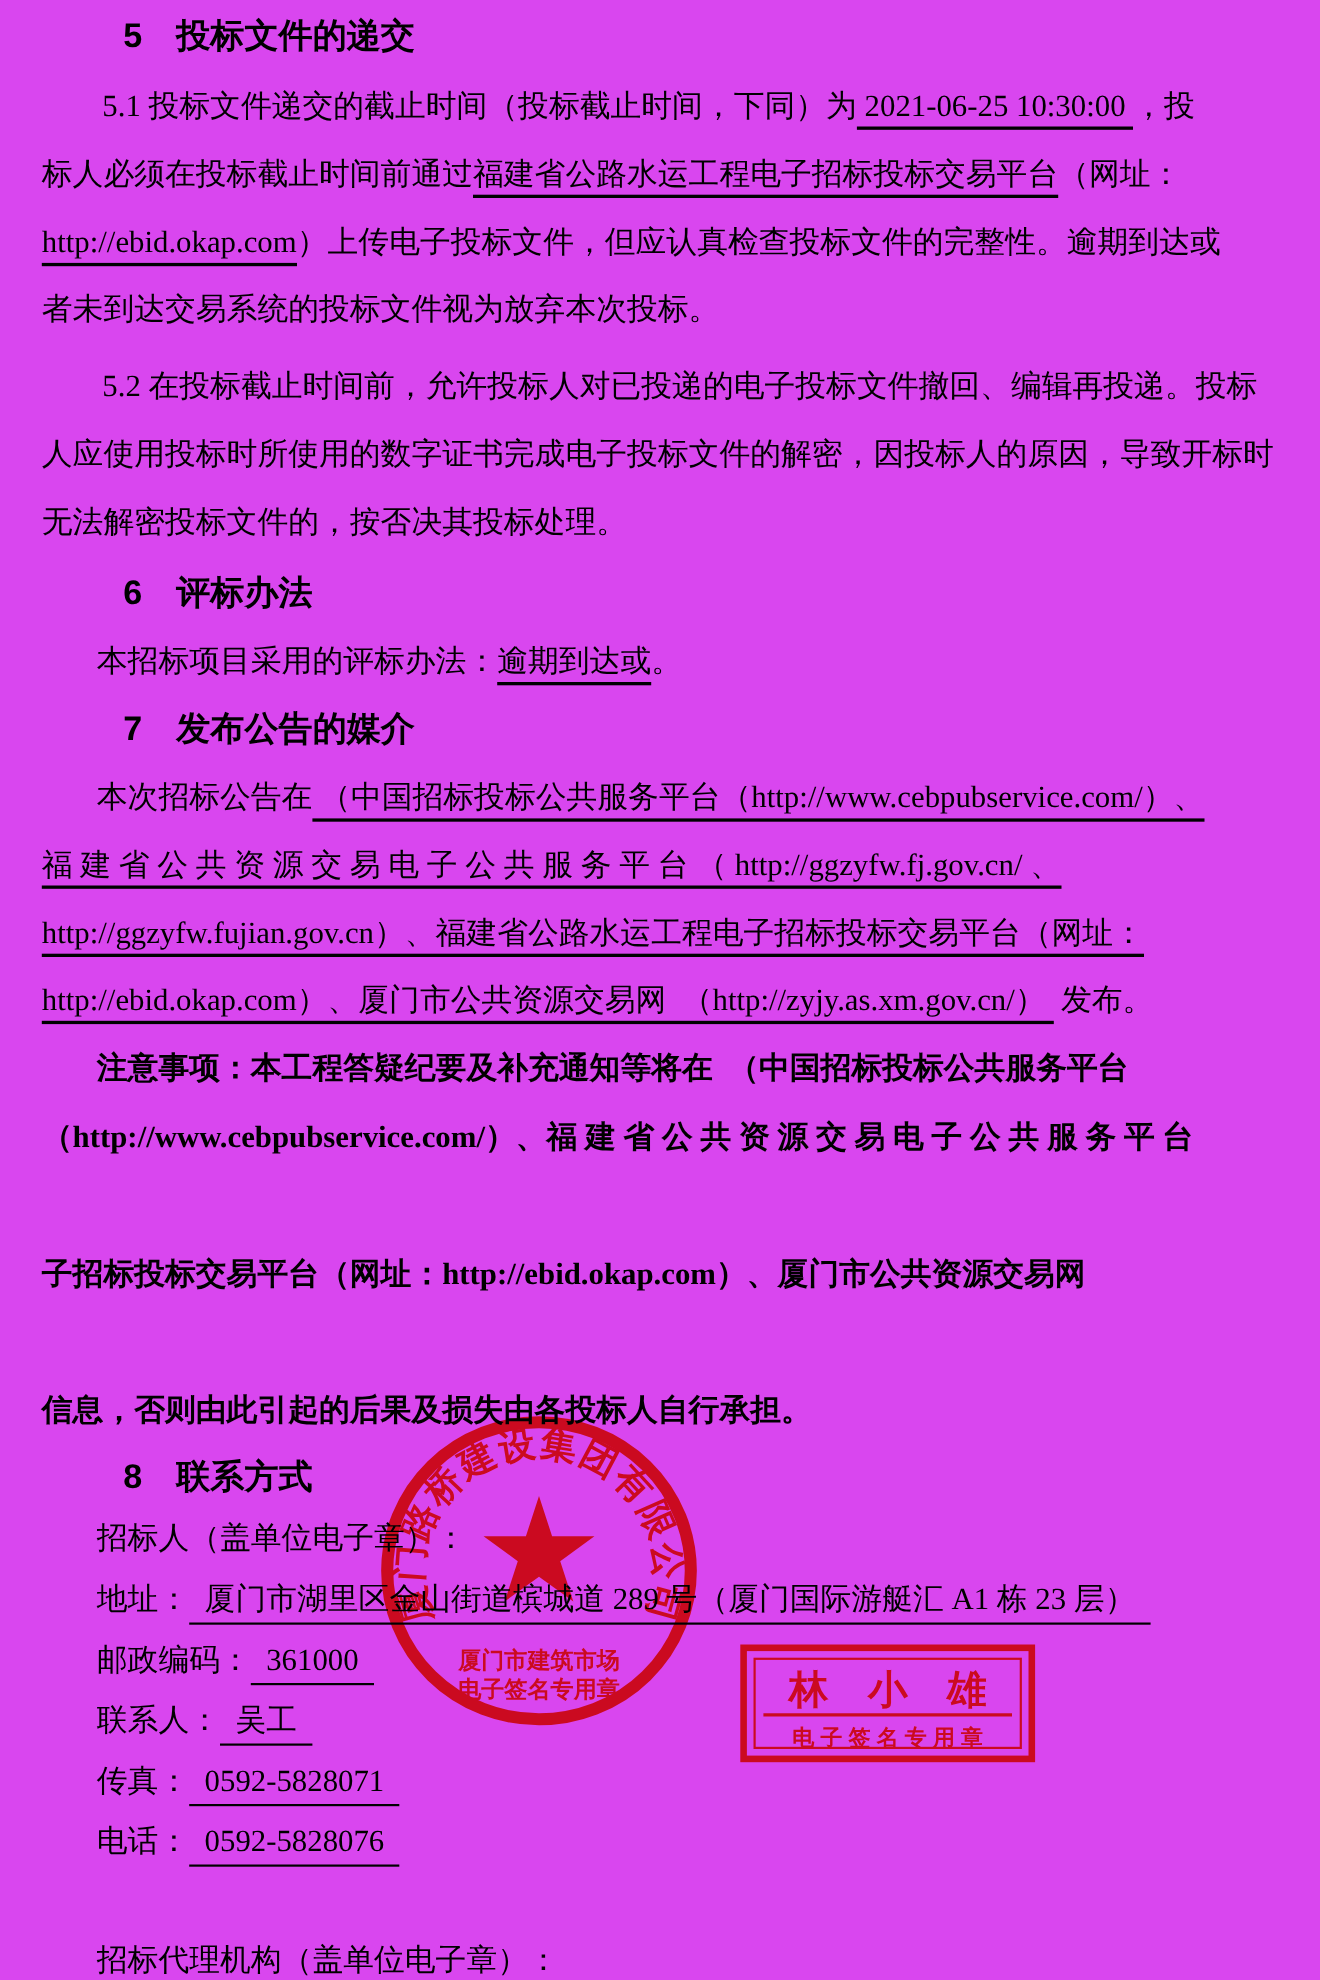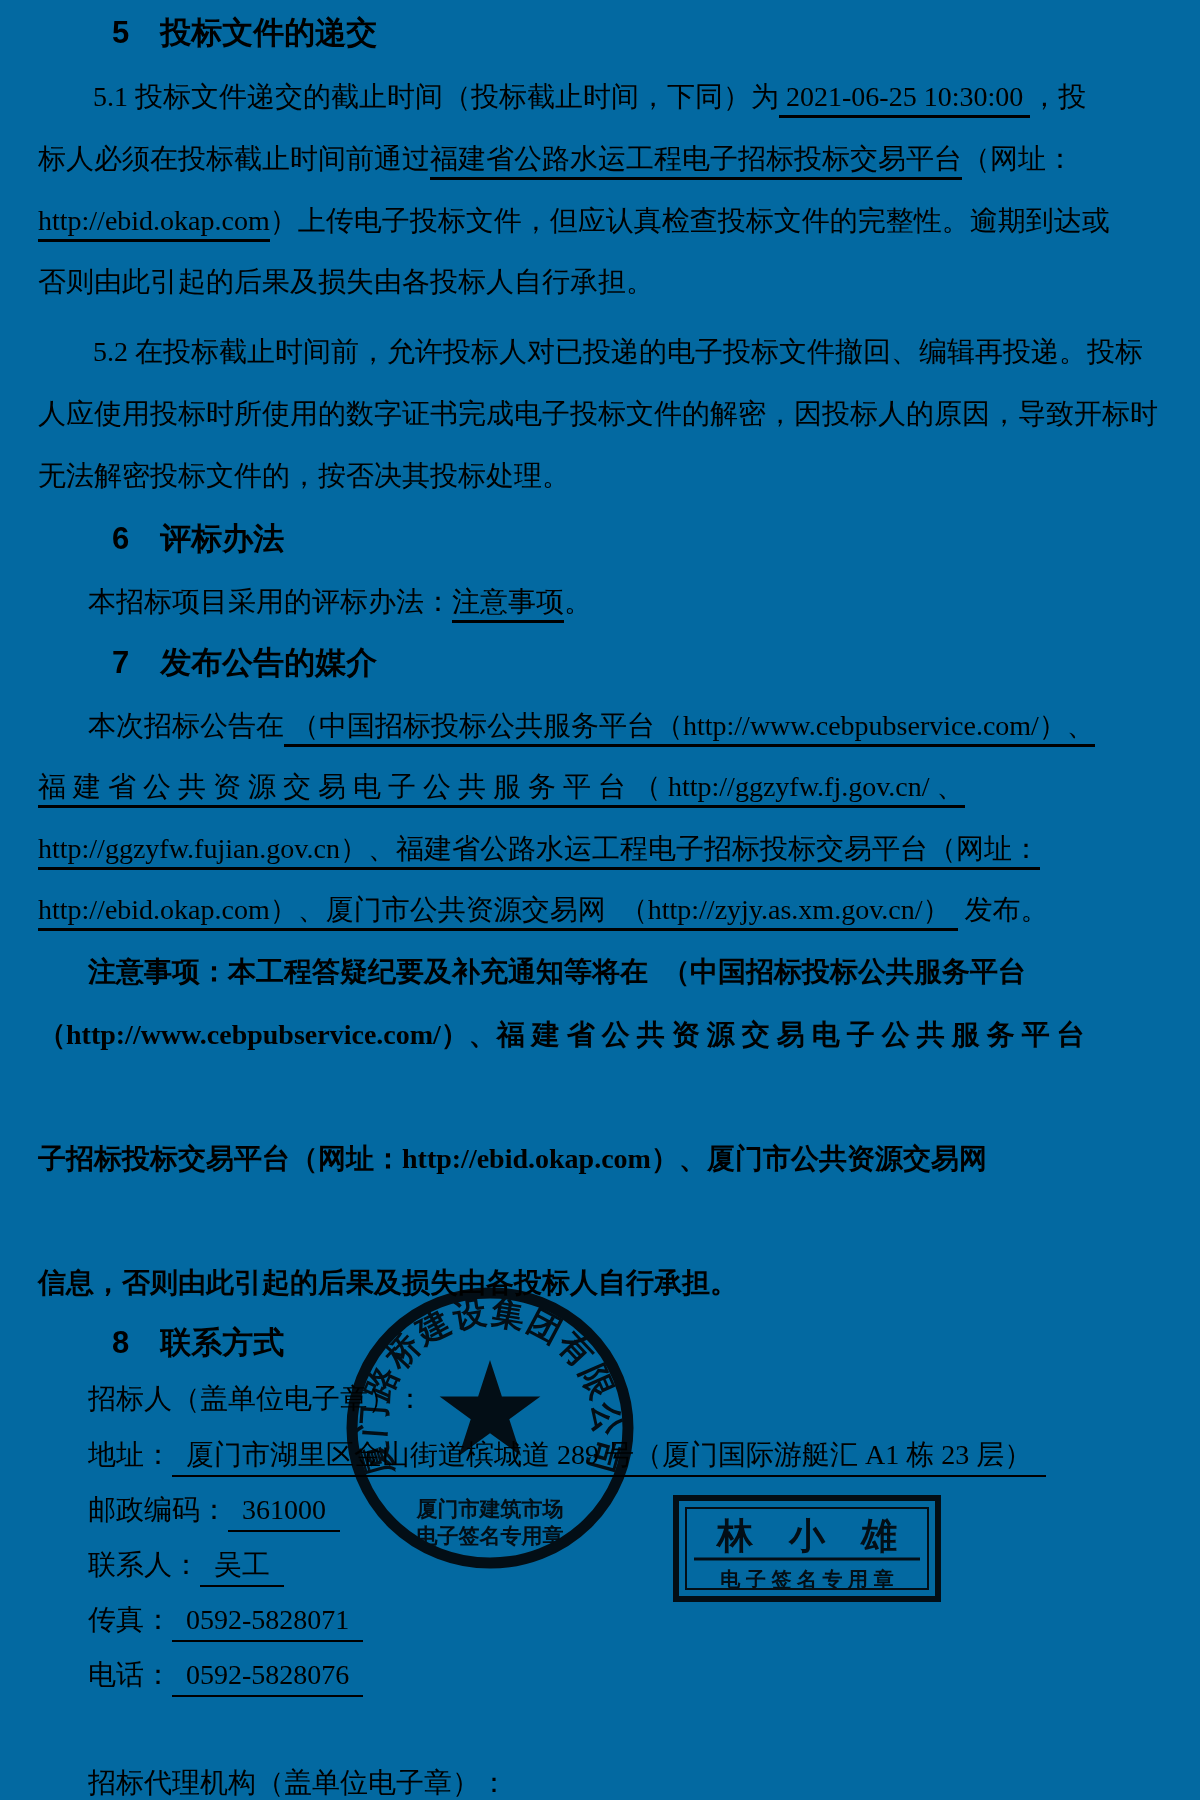--- a/index.html
+++ b/index.html
@@ -1,42 +1,42 @@
 <!DOCTYPE html>
 <html><head>
 <meta charset="utf-8">
 <style>
   html,body{margin:0;padding:0;background:#ffffff;}
-  .page{position:relative;width:1200px;height:1800px;background:#0369a1;overflow:hidden;
+  .page{position:relative;width:1200px;height:1800px;background:#d946ef;overflow:hidden;
         font-family:"Liberation Serif","DejaVu Serif",serif;color:#000;}
   .line{position:absolute;white-space:pre;font-size:28px;line-height:1.35;}
   .hd{font-family:"Liberation Sans","DejaVu Sans",sans-serif;font-weight:700;font-size:31px;}
   .b{font-weight:700;}
   .u{border-bottom:3px solid #000;padding-bottom:3px;margin-top:16px;}
   .u2{border-bottom:2px solid #000;padding-bottom:5px;}
   .seal-layer{position:absolute;left:0;top:0;mix-blend-mode:multiply;opacity:.93;pointer-events:none;}
 </style>
 </head>
 <body>
 
 <div class="page">
 
   <div class="line hd" style="top:12px;left:112px"><span>5　投标文件的递交</span></div>
 
   <div class="line" style="top:78px;left:93px"><span>5.1 投标文件递交的截止时间（投标截止时间，下同）为</span><span class="u"> 2021-06-25 10:30:00 </span><span>，投</span></div>
   <div class="line" style="top:140px;left:38px"><span>标人必须在投标截止时间前通过</span><span class="u">福建省公路水运工程电子招标投标交易平台</span><span>（网址：</span></div>
   <div class="line" style="top:202px;left:38px"><span class="u">http://ebid.okap.com</span><span>）上传电子投标文件，但应认真检查投标文件的完整性。逾期到达或</span></div>
-  <div class="line" style="top:263px;left:38px"><span>否则由此引起的后果及损失由各投标人自行承担。</span></div>
+  <div class="line" style="top:263px;left:38px"><span>者未到达交易系统的投标文件视为放弃本次投标。</span></div>
 
   <div class="line" style="top:333px;left:93px"><span>5.2 在投标截止时间前，允许投标人对已投递的电子投标文件撤回、编辑再投递。投标</span></div>
   <div class="line" style="top:395px;left:38px"><span>人应使用投标时所使用的数字证书完成电子投标文件的解密，因投标人的原因，导致开标时</span></div>
   <div class="line" style="top:457px;left:38px"><span>无法解密投标文件的，按否决其投标处理。</span></div>
 
   <div class="line hd" style="top:518px;left:112px"><span>6　评标办法</span></div>
-  <div class="line" style="top:583px;left:88px"><span>本招标项目采用的评标办法：</span><span class="u">注意事项</span><span>。</span></div>
+  <div class="line" style="top:583px;left:88px"><span>本招标项目采用的评标办法：</span><span class="u">逾期到达或</span><span>。</span></div>
 
   <div class="line hd" style="top:642px;left:112px"><span>7　发布公告的媒介</span></div>
   <div class="line" style="top:707px;left:88px"><span>本次招标公告在</span><span class="u"> （中国招标投标公共服务平台（http://www.cebpubservice.com/）、</span></div>
   <div class="line" style="top:768px;left:38px"><span class="u">福 建 省 公 共 资 源 交 易 电 子 公 共 服 务 平 台 （ http://ggzyfw.fj.gov.cn/ 、</span></div>
   <div class="line" style="top:891px;left:38px"><span class="u">http://ebid.okap.com）、厦门市公共资源交易网  （http://zyjy.as.xm.gov.cn/） </span><span> 发布。</span></div>
   <div class="line" style="top:830px;left:38px"><span class="u">http://ggzyfw.fujian.gov.cn）、福建省公路水运工程电子招标投标交易平台（网址：</span></div>
 
   <div class="line b" style="top:1016px;left:38px"><span>（http://www.cebpubservice.com/）、福 建 省 公 共 资 源 交 易 电 子 公 共 服 务 平 台</span></div>
   <div class="line b" style="top:953px;left:88px"><span>注意事项：本工程答疑纪要及补充通知等将在  （中国招标投标公共服务平台</span></div>
   <div class="line b" style="top:1140px;left:38px"><span>子招标投标交易平台（网址：http://ebid.okap.com）、厦门市公共资源交易网</span></div>

